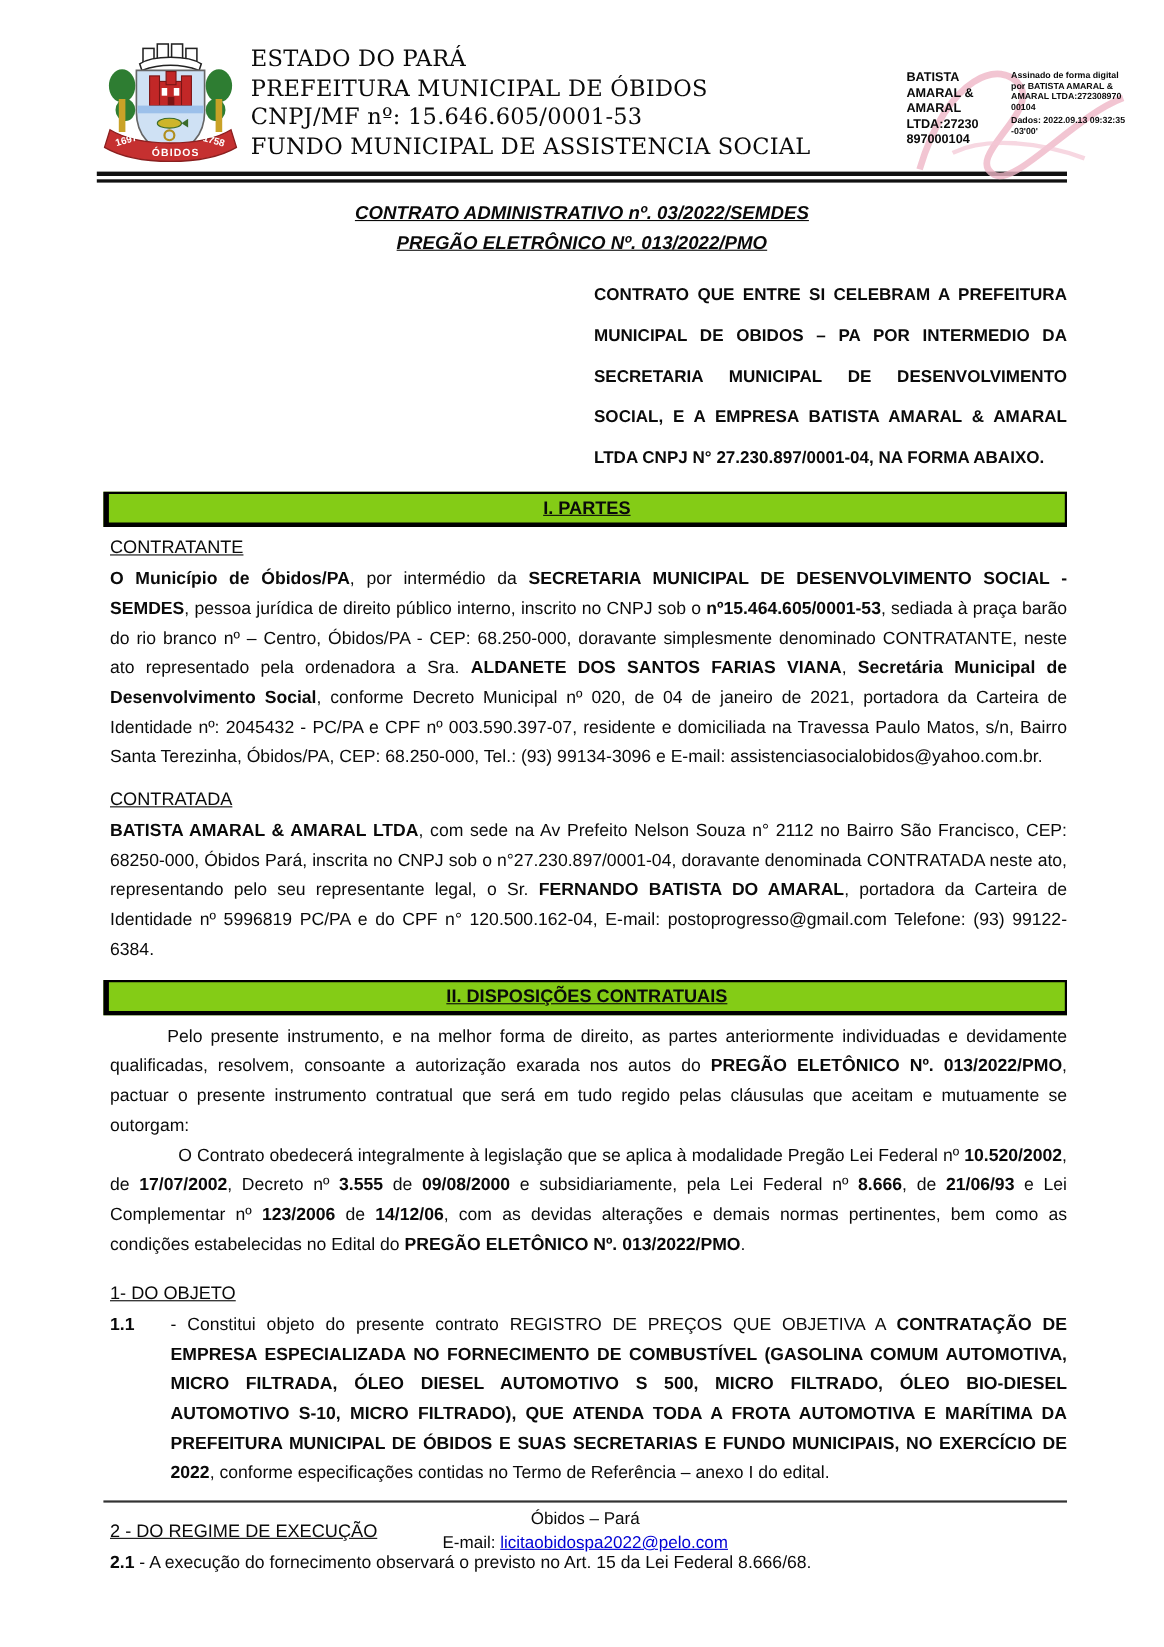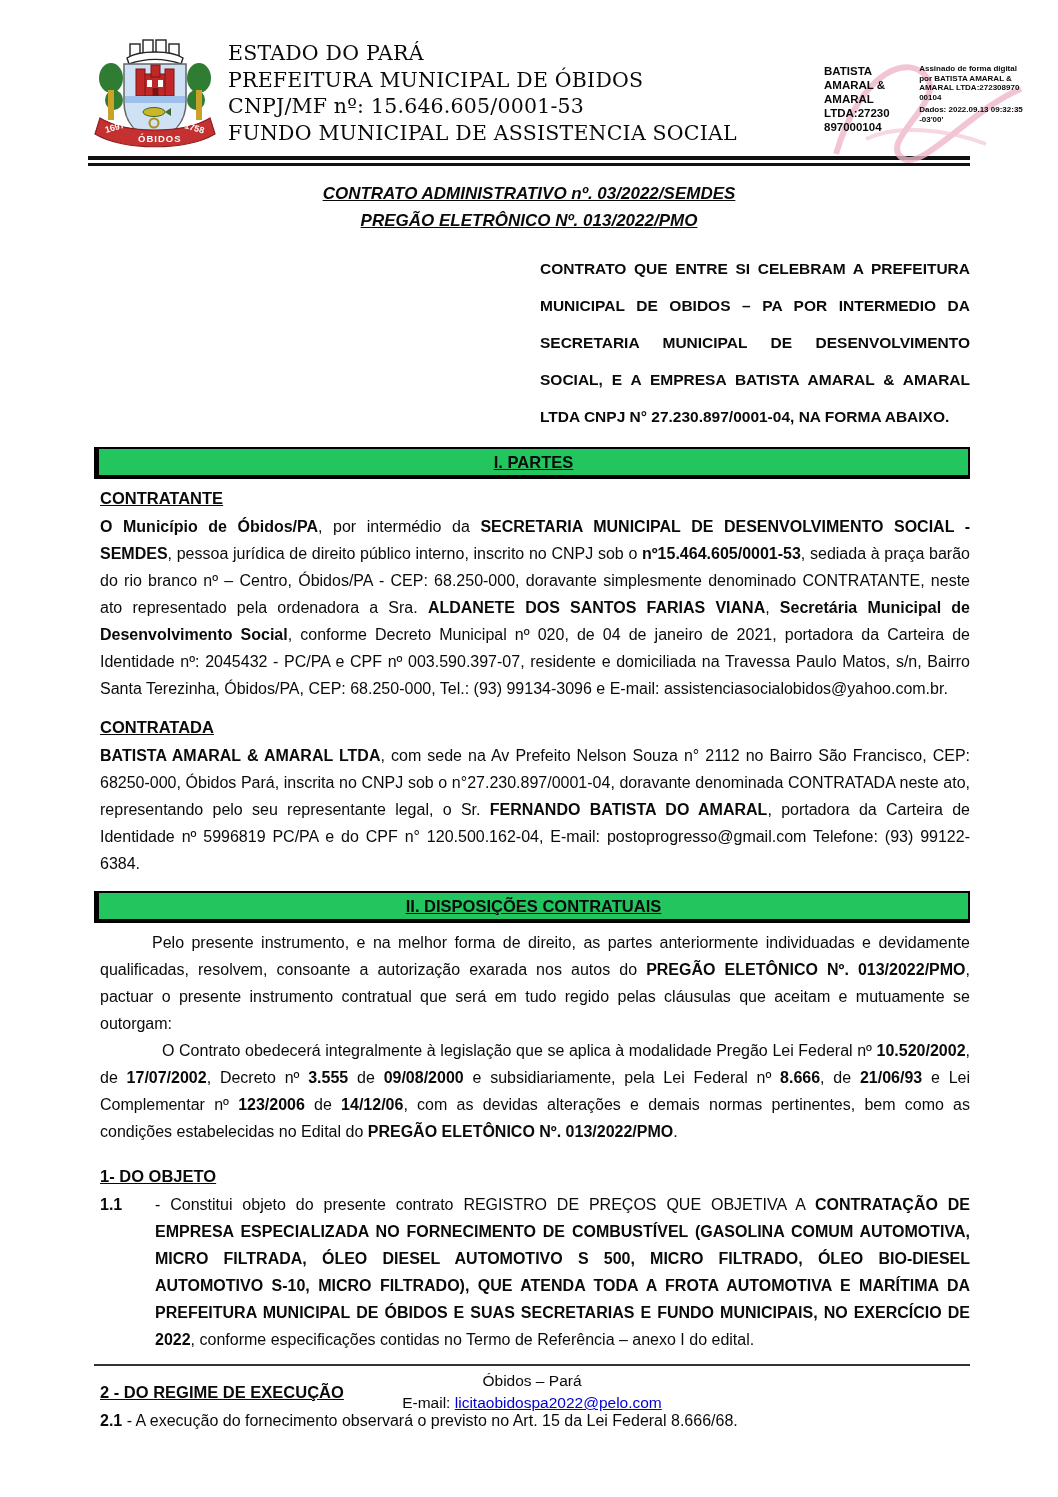--- a/index.html
+++ b/index.html
@@ -31,30 +31,30 @@
   
   .doc-title{margin-top:14px;text-align:center;font-weight:bold;font-style:italic;font-size:17px;line-height:27px;}
   .doc-title span{text-decoration:underline;}
   
   .preamble{
     margin:16px 88px 0 540px;font-weight:bold;font-size:15.5px;
     line-height:37px;text-align:justify;
   }
   
   .sec-box{
-    margin:12px 88px 0 94px;background:#22c55e;
+    margin:12px 88px 0 94px;background:#84cc16;
     border:2px solid #000;border-left:5px solid #000;border-bottom:4px solid #000;
     text-align:center;padding:4px 0 3px;
   }
   .sec-box span{font-weight:bold;font-size:16.5px;text-decoration:underline;}
   .sec-box.second{margin-top:14px;}
   
   .body-col{margin:0 88px 0 100px;font-size:16px;line-height:27px;}
   .para{text-align:justify;}
-  .sub-head{font-weight:bold;font-size:16.5px;text-decoration:underline;margin:6px 0 1px;}
+  .sub-head{font-weight:normal;font-size:16.5px;text-decoration:underline;margin:6px 0 1px;}
   .head-contratada{margin-top:12px;}
   .indent1{text-indent:52px;margin-top:6px;}
   .indent2{text-indent:62px;}
   .head-objeto{margin-top:18px;}
   .head-regime{margin-top:26px;}
   .item-row{display:flex;}
   .item-num{width:55px;flex:none;font-weight:bold;}
   .item-txt{flex:1;text-align:justify;}
   
   .footer{position:absolute;left:94px;top:1364px;width:876px;text-align:center;font-size:15.5px;line-height:22px;}

